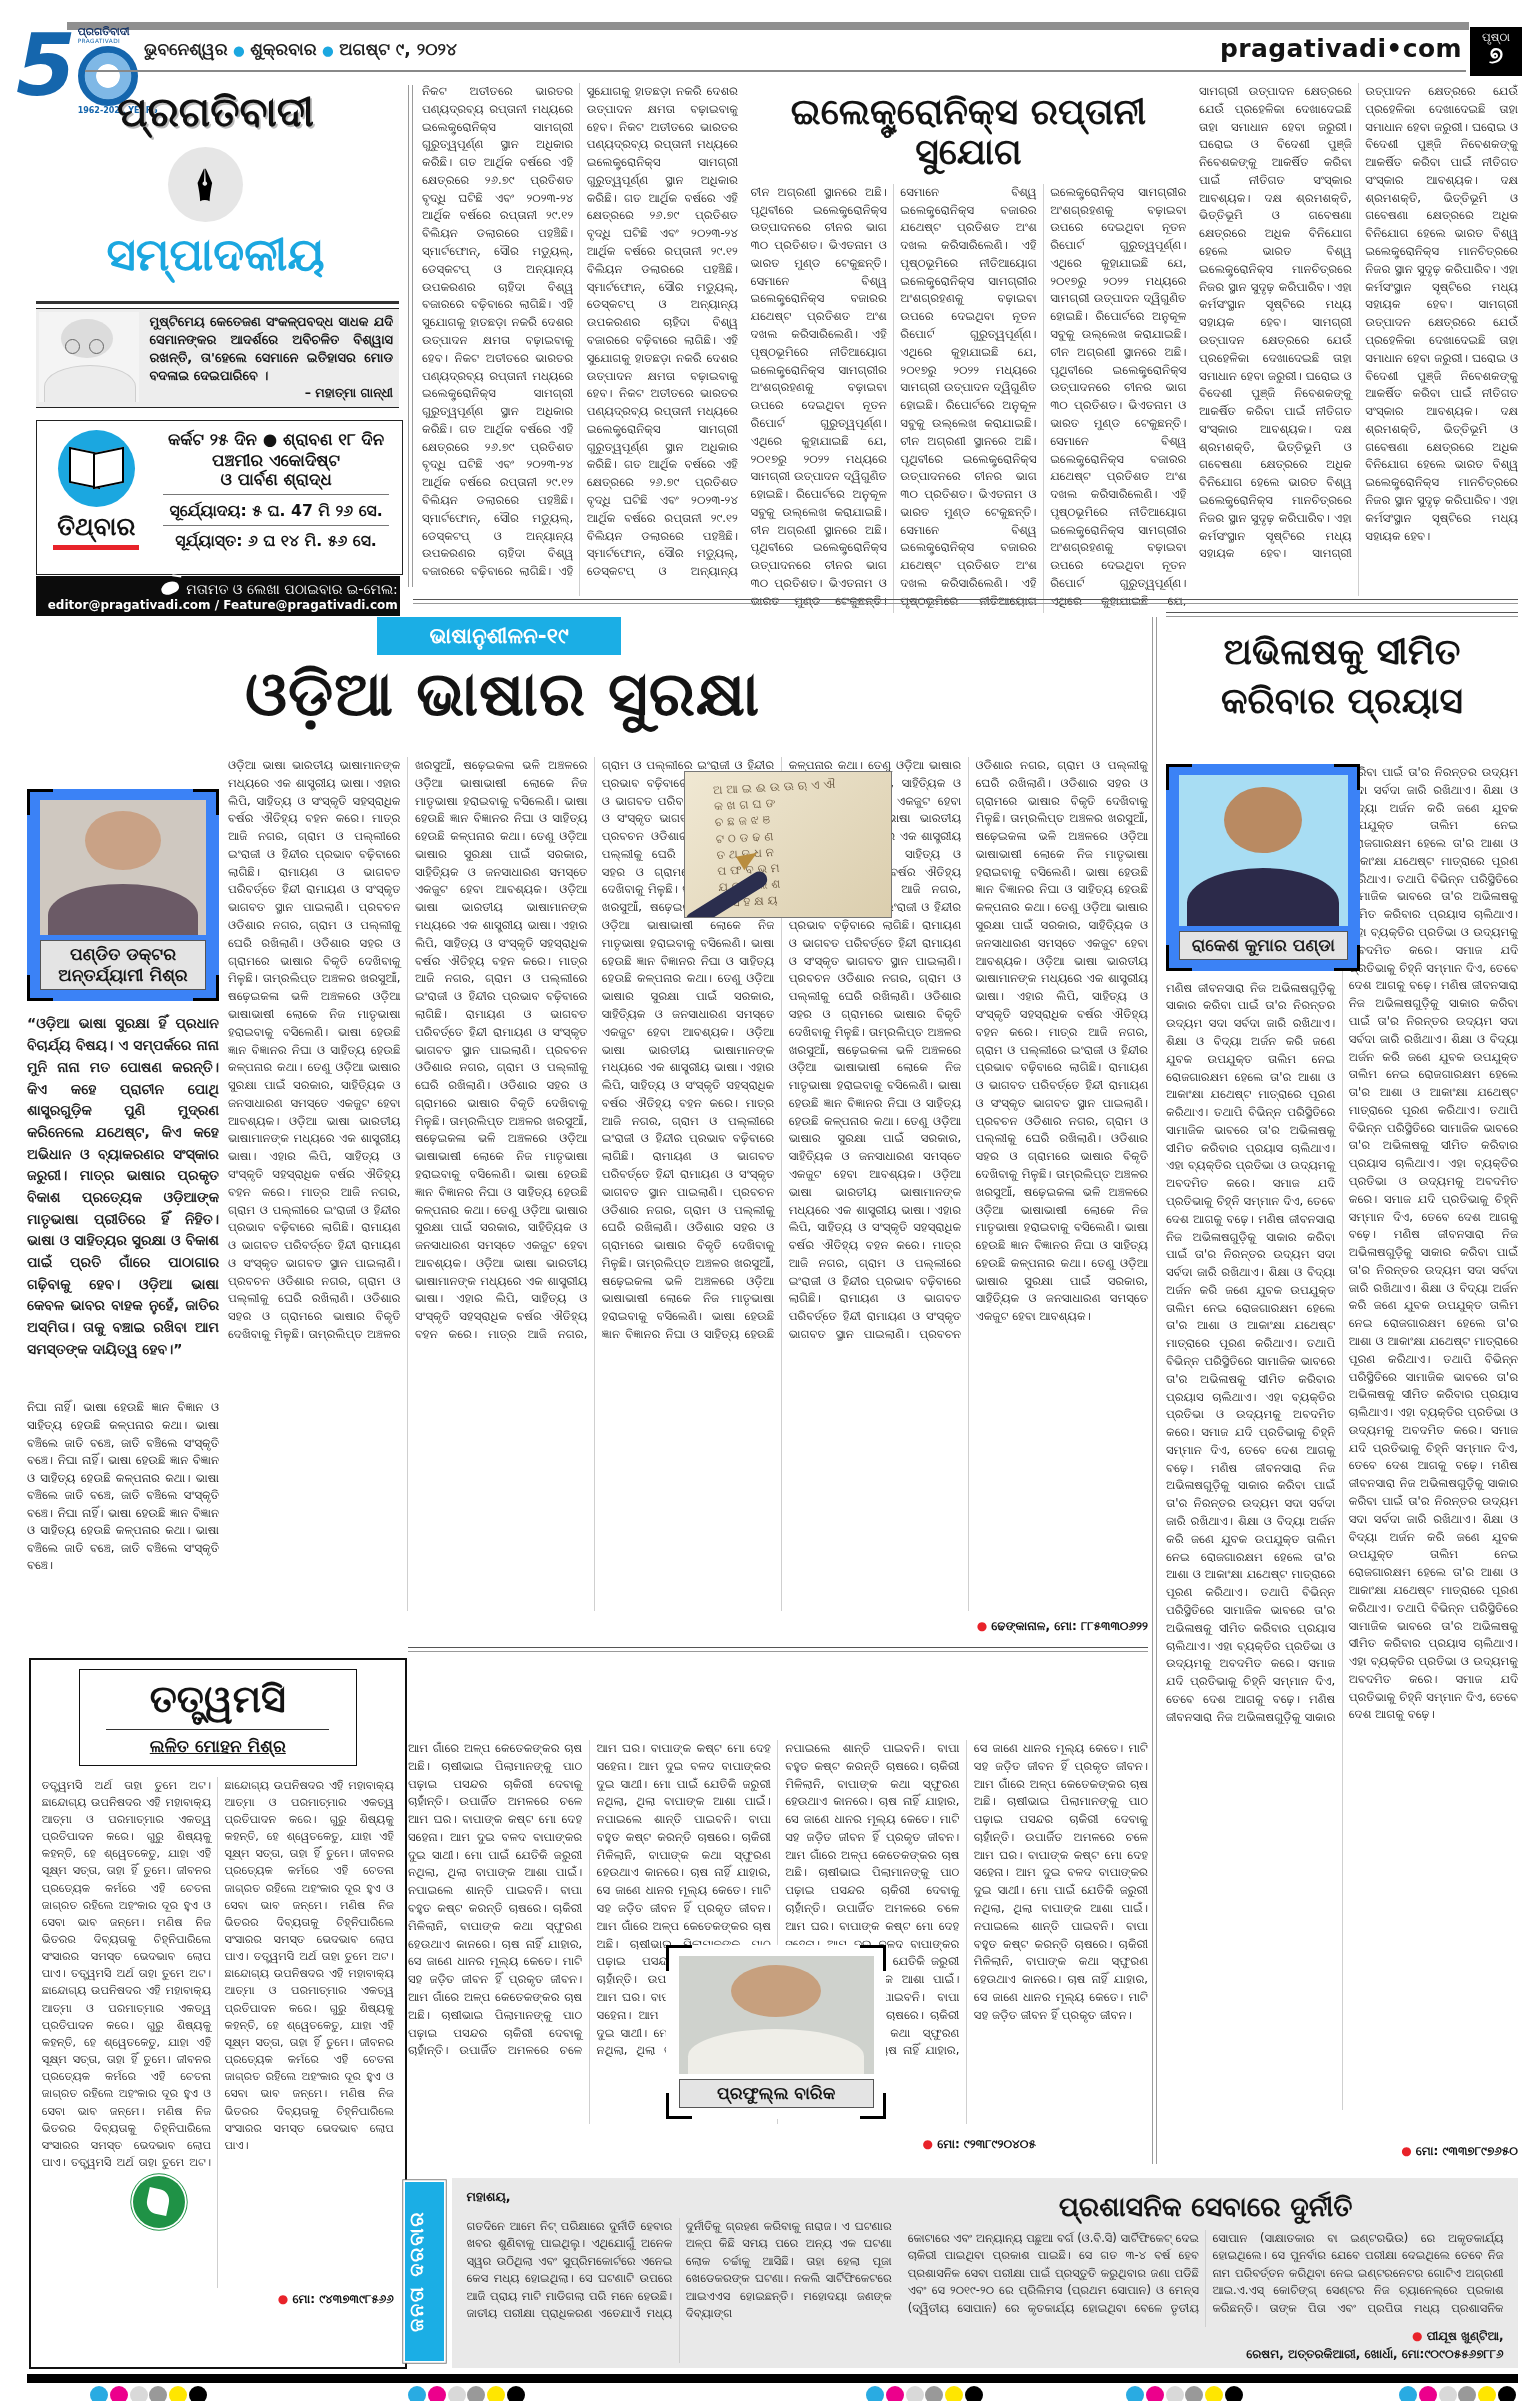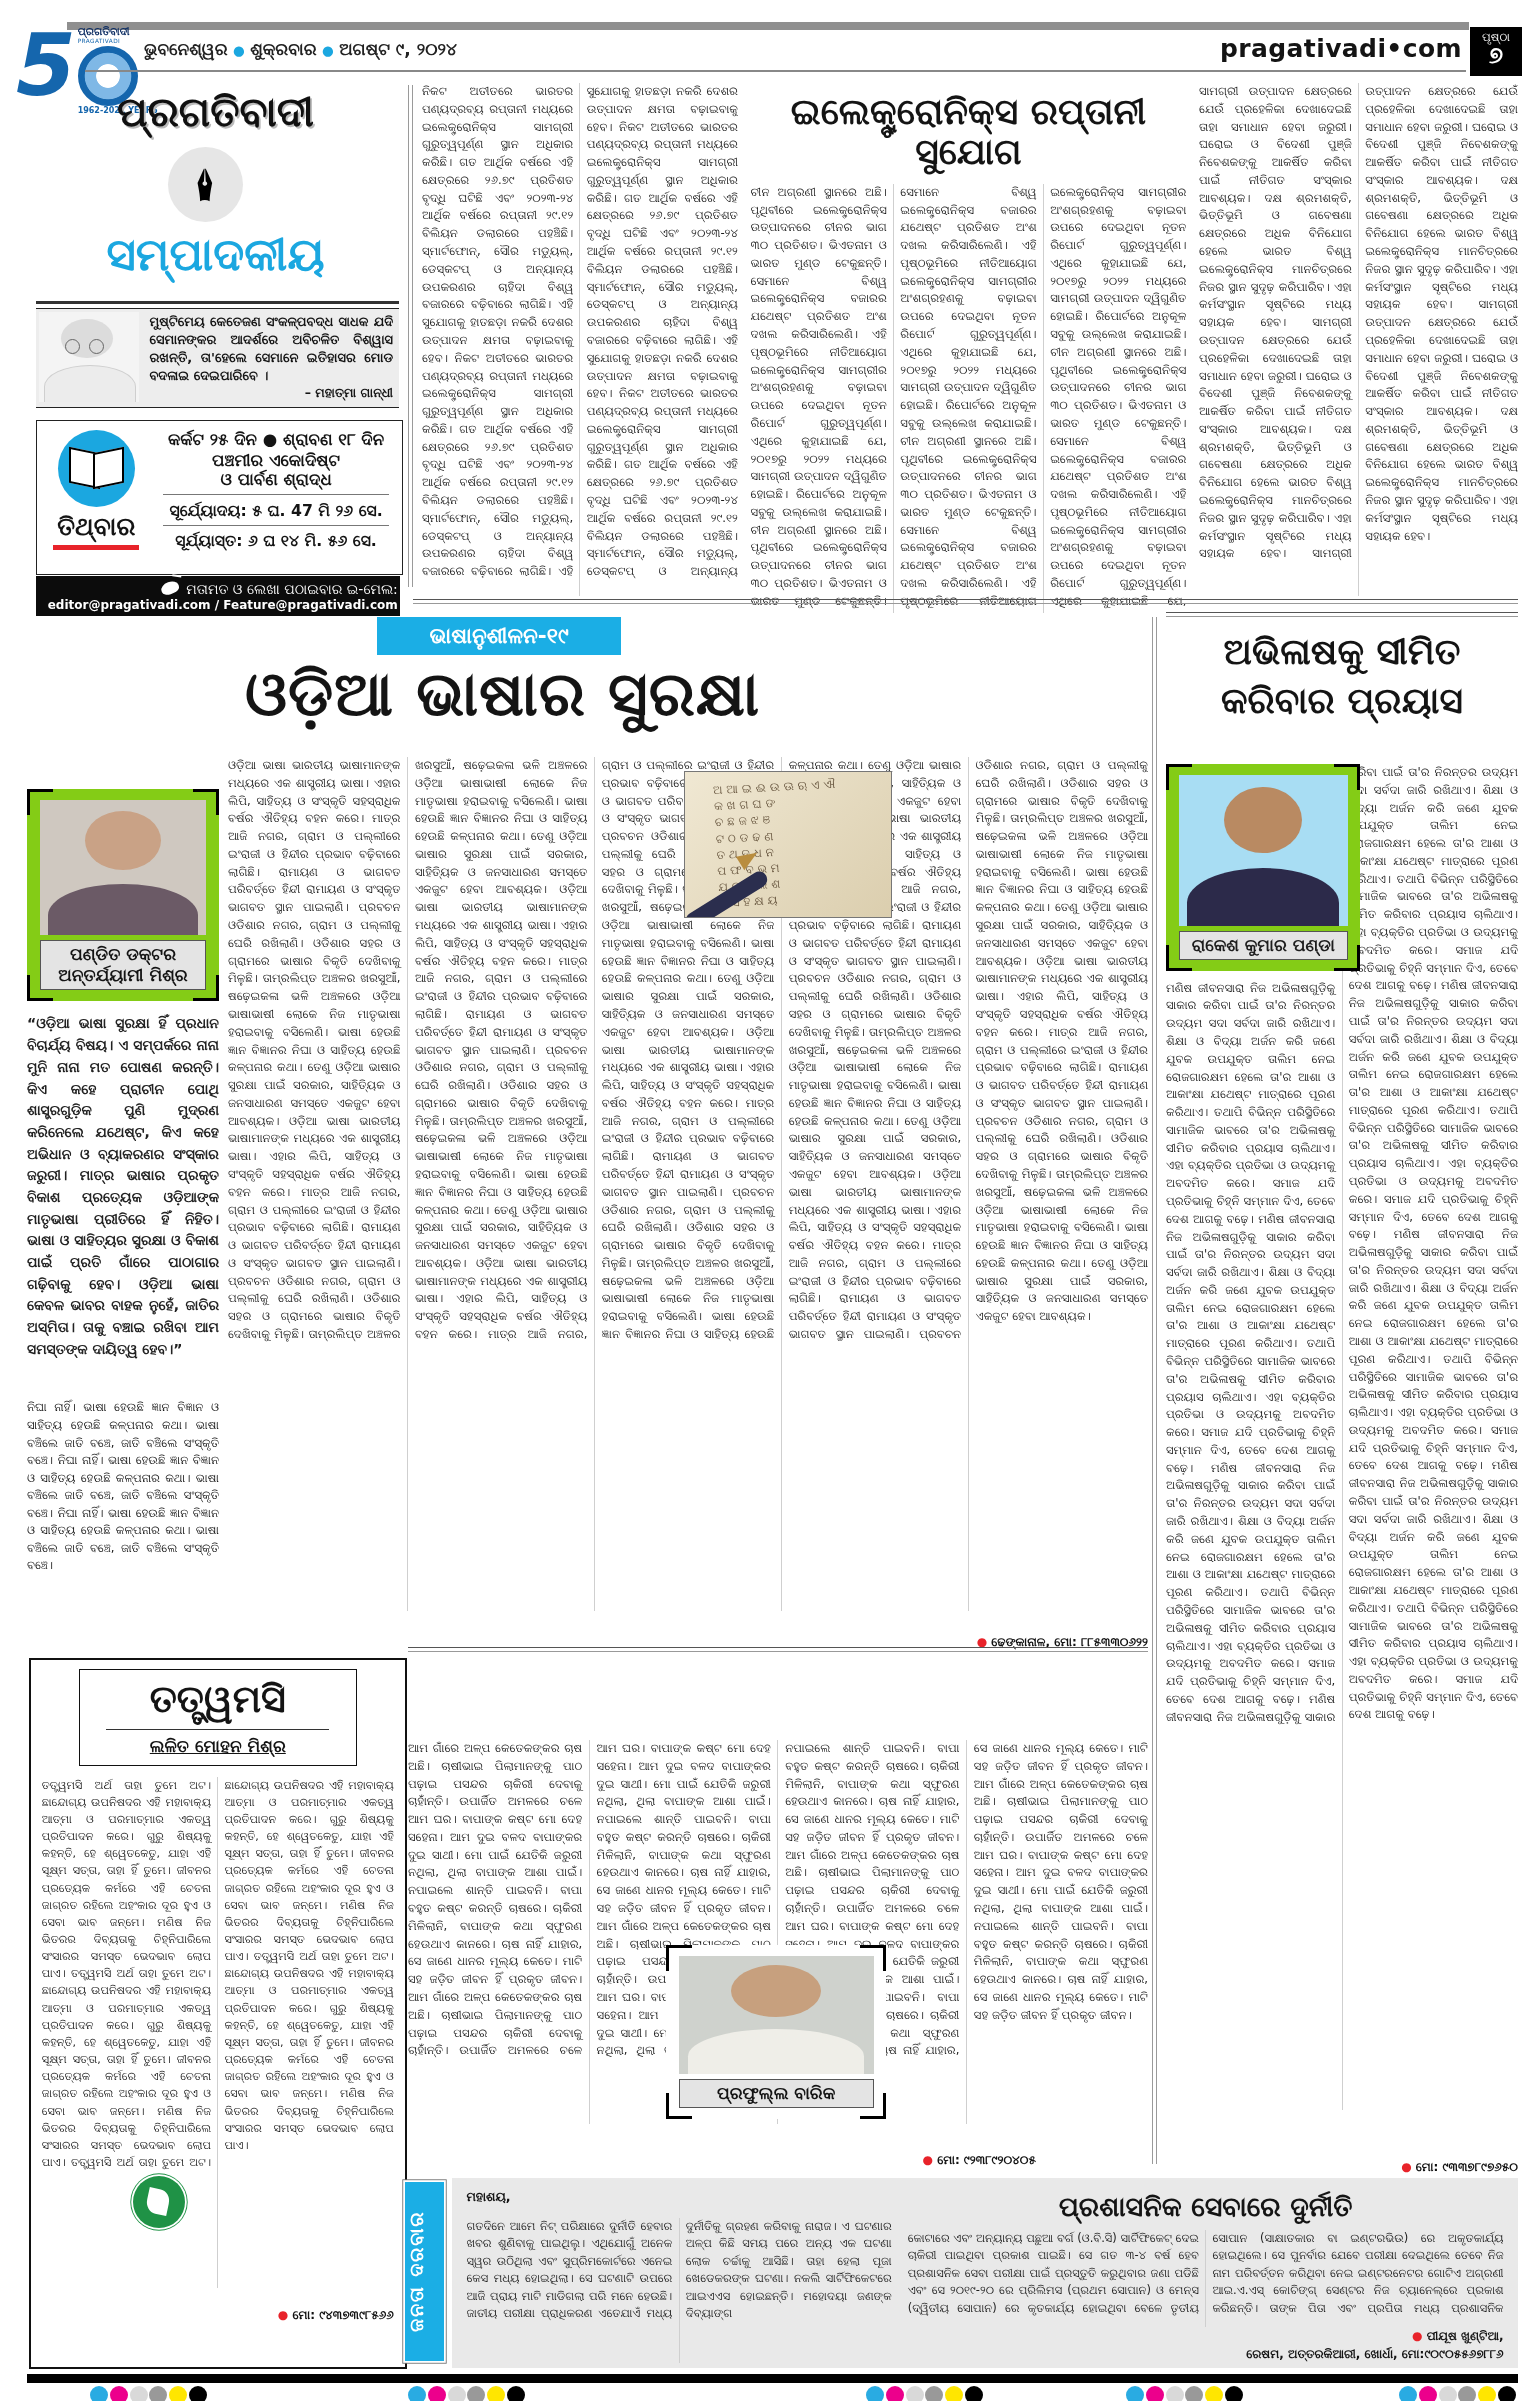--- a/index.html
+++ b/index.html
@@ -11,21 +11,21 @@
   
   .hline{background:#8f8f8f}
   .dblh{border-top:1.8px solid #555;border-bottom:0.9px solid #999;height:2.7px}
   .dblv{border-left:0.9px solid #9a9a9a;border-right:0.9px solid #9a9a9a;width:2.7px}
   
   .bt{font-size:11.7px;line-height:1.52;text-align:justify;color:#1d1d1d;overflow:hidden;word-break:break-word}
   .c2{column-count:2;column-gap:13.5px;column-rule:0.9px solid #cfcfcf;column-fill:balance}
   .c3{column-count:3;column-gap:13.5px;column-rule:0.9px solid #cfcfcf}
   .c4{column-count:4;column-gap:14.4px;column-rule:0.9px solid #cfcfcf}
   .c5{column-count:5;column-gap:14.4px;column-rule:0.9px solid #cfcfcf}
-  .credit{display:block;text-align:right;font-weight:bold;font-size:12px;color:#111;margin-top:20px}
+  .credit{display:block;text-align:right;font-weight:bold;font-size:12px;color:#111;margin-top:4px}
   .credit .dot{color:#e8232a}
   
   .site{font-size:25px;font-weight:900;letter-spacing:0.4px;text-align:right}
   .pagebox{background:#000;color:#fff;text-align:center;line-height:1.05;padding-top:3.6px}
   .pagebox .pl{font-size:11.7px}.pagebox .pn{font-size:23px;font-weight:bold}
   .dateline{font-size:17px;font-weight:bold;color:#222}
   .dateline .sep{color:#1ba7e0;font-size:13.5px;padding:0 5.4px}
   
   .logo5{font-size:86px;font-weight:900;font-style:italic;color:#1566ad;line-height:.9}
   .logo-sm{font-size:10.8px;font-weight:bold;color:#0d2d63;line-height:1}
@@ -58,21 +58,21 @@
   .email-bar .lab{font-size:14px}
   .email-bar .em{font-size:12px;font-weight:bold}
   .mouse{display:inline-block;width:18px;height:11.7px;background:#fff;border-radius:60% 60% 50% 50%;position:relative;margin-right:7.2px;transform:rotate(-20deg)}
   .mouse::after{content:"";position:absolute;right:-6.3px;top:-3.6px;width:9px;height:1.8px;background:#fff;transform:rotate(28deg)}
   
   .strip{display:flex;gap:12.6px}
   .edit-headline{font-size:36px;font-weight:900;text-align:center;line-height:1.1;padding:9px 0 12.6px}
   
   .kicker{background:#1baee5;color:#fff;font-size:21.5px;font-weight:bold;text-align:center;line-height:38px}
   .main-headline{font-size:61px;font-weight:900;letter-spacing:0.9px}
-  .frame{position:relative;padding:10.8px 12.6px;background:#84cc16}
+  .frame{position:relative;padding:10.8px 12.6px;background:#3b82f6}
   .frame i{position:absolute;width:23px;height:23px;border:3.1px solid #000}
   .frame i.tl{top:0;left:0;border-right:none;border-bottom:none}
   .frame i.tr{top:0;right:0;border-left:none;border-bottom:none}
   .frame i.bl{bottom:0;left:0;border-right:none;border-top:none}
   .frame i.br{bottom:0;right:0;border-left:none;border-top:none}
   .alabel{background:#e4e4e4;border:0.9px solid #555;text-align:center;font-weight:900;font-size:17px;line-height:1.25;margin-top:5.4px;padding:2.7px 1.8px}
   .ph{position:relative;overflow:hidden}
   .ph .head{position:absolute;width:46%;height:44%;left:27%;top:8%;border-radius:50%}
   .ph .torso{position:absolute;width:90%;height:46%;left:5%;bottom:-8%;border-radius:50% 50% 0 0}
   .ph-left{background:#cfc8c0}.ph-left .head{background:#c9a286}.ph-left .torso{background:#6b5a66}

